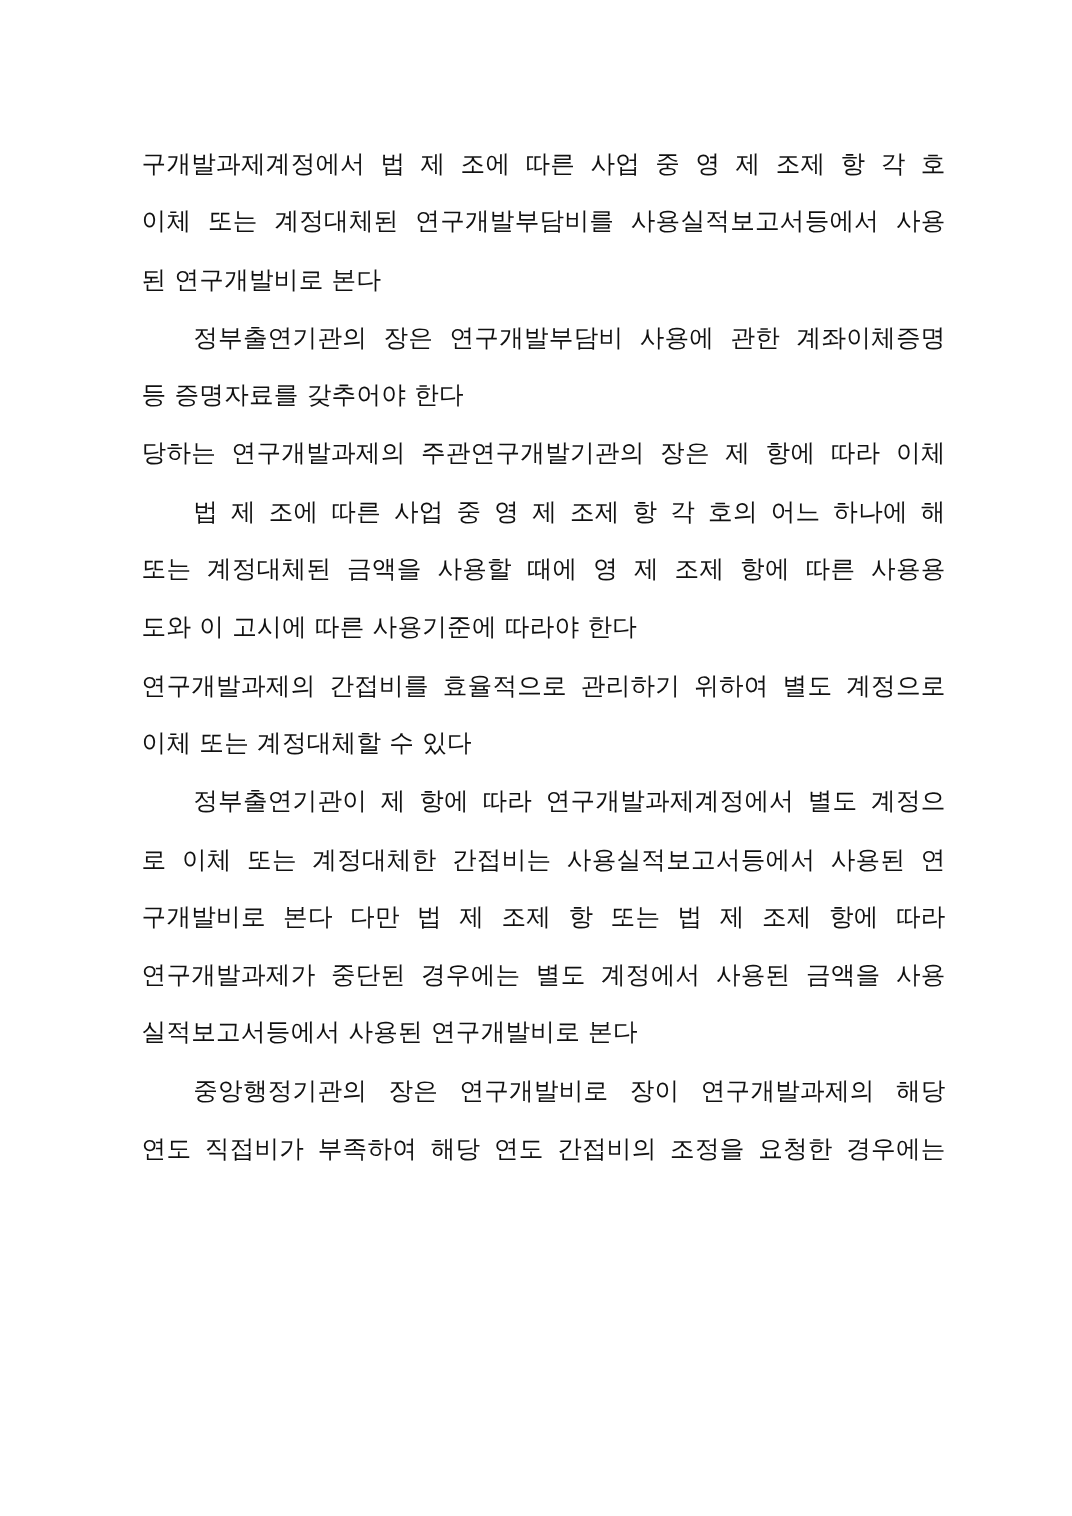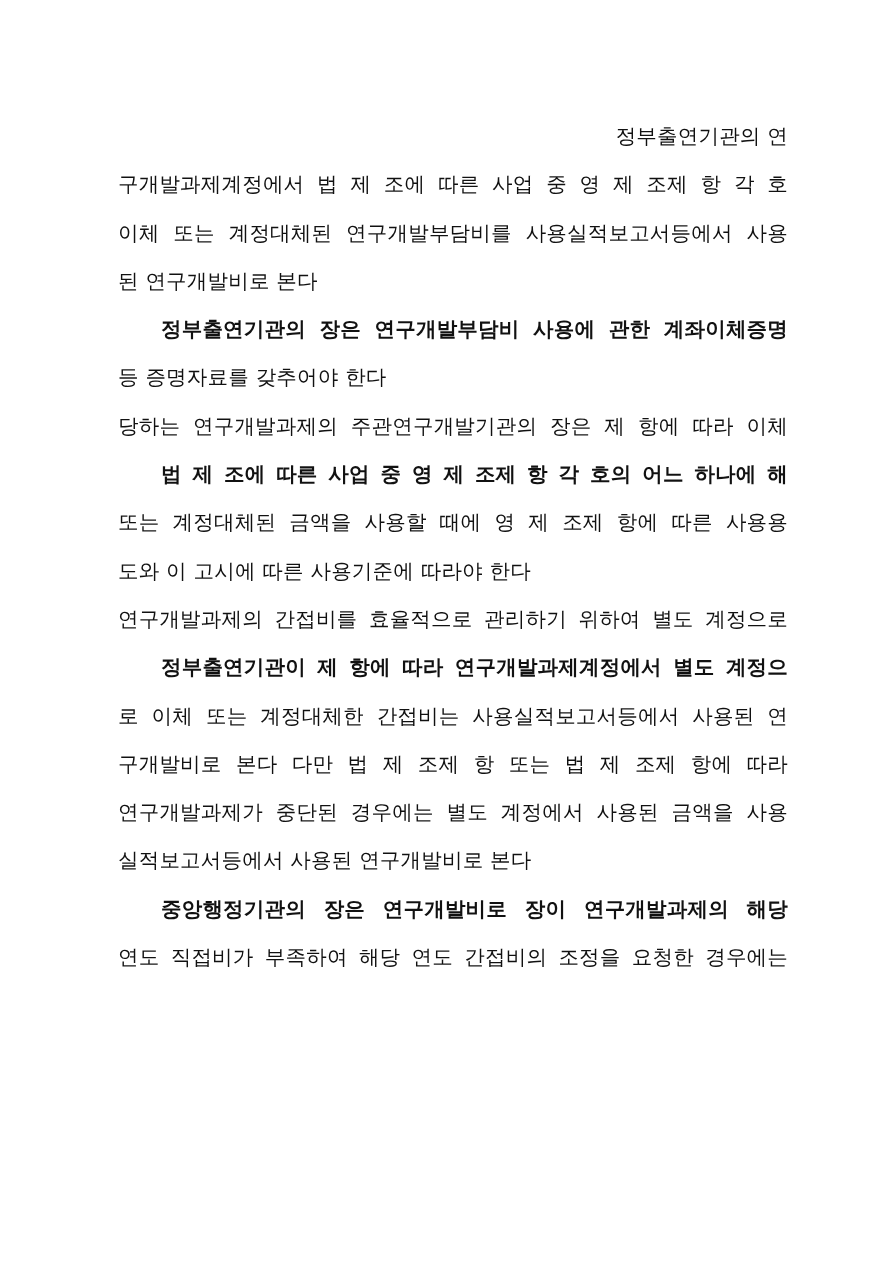--- a/index.html
+++ b/index.html
@@ -28,42 +28,41 @@
       white-space: nowrap;
       text-align: justify;
       text-align-last: justify;
       letter-spacing: 0.2px;
     }
     .line.last {
       text-align-last: left;
     }
     .line.indent {
       padding-left: 43px;
-      font-weight: bold;
     }
     .line.right {
       text-align: right;
       text-align-last: right;
     }
   </style>
 </head>
 <body>
 
 <div class="page">
-  <div class="line right">정부출연기관의 연</div>
   <div class="line">구개발과제계정에서 법 제 조에 따른 사업 중 영 제  조제 항 각 호</div>
   <div class="line">이체 또는 계정대체된 연구개발부담비를 사용실적보고서등에서 사용</div>
   <div class="line last">된 연구개발비로 본다</div>
   <div class="line indent">정부출연기관의 장은 연구개발부담비 사용에 관한 계좌이체증명</div>
   <div class="line last">등 증명자료를 갖추어야 한다</div>
   <div class="line">당하는 연구개발과제의 주관연구개발기관의 장은 제 항에 따라 이체</div>
   <div class="line indent">법 제 조에 따른 사업 중 영 제  조제 항 각 호의 어느 하나에 해</div>
   <div class="line">또는 계정대체된 금액을 사용할 때에 영 제  조제 항에 따른 사용용</div>
   <div class="line last">도와 이 고시에 따른 사용기준에 따라야 한다</div>
   <div class="line">연구개발과제의 간접비를 효율적으로 관리하기 위하여 별도 계정으로</div>
+  <div class="line last">이체 또는 계정대체할 수 있다</div>
   <div class="line indent">정부출연기관이 제 항에 따라 연구개발과제계정에서 별도 계정으</div>
   <div class="line">로 이체 또는 계정대체한 간접비는 사용실적보고서등에서 사용된 연</div>
   <div class="line">구개발비로 본다 다만 법 제  조제 항 또는 법 제  조제 항에 따라</div>
   <div class="line">연구개발과제가 중단된 경우에는 별도 계정에서 사용된 금액을 사용</div>
   <div class="line last">실적보고서등에서 사용된 연구개발비로 본다</div>
   <div class="line indent">중앙행정기관의 장은 연구개발비로 장이 연구개발과제의 해당</div>
   <div class="line">연도 직접비가 부족하여 해당 연도 간접비의 조정을 요청한 경우에는</div>
 </div>
 
 </body></html>

